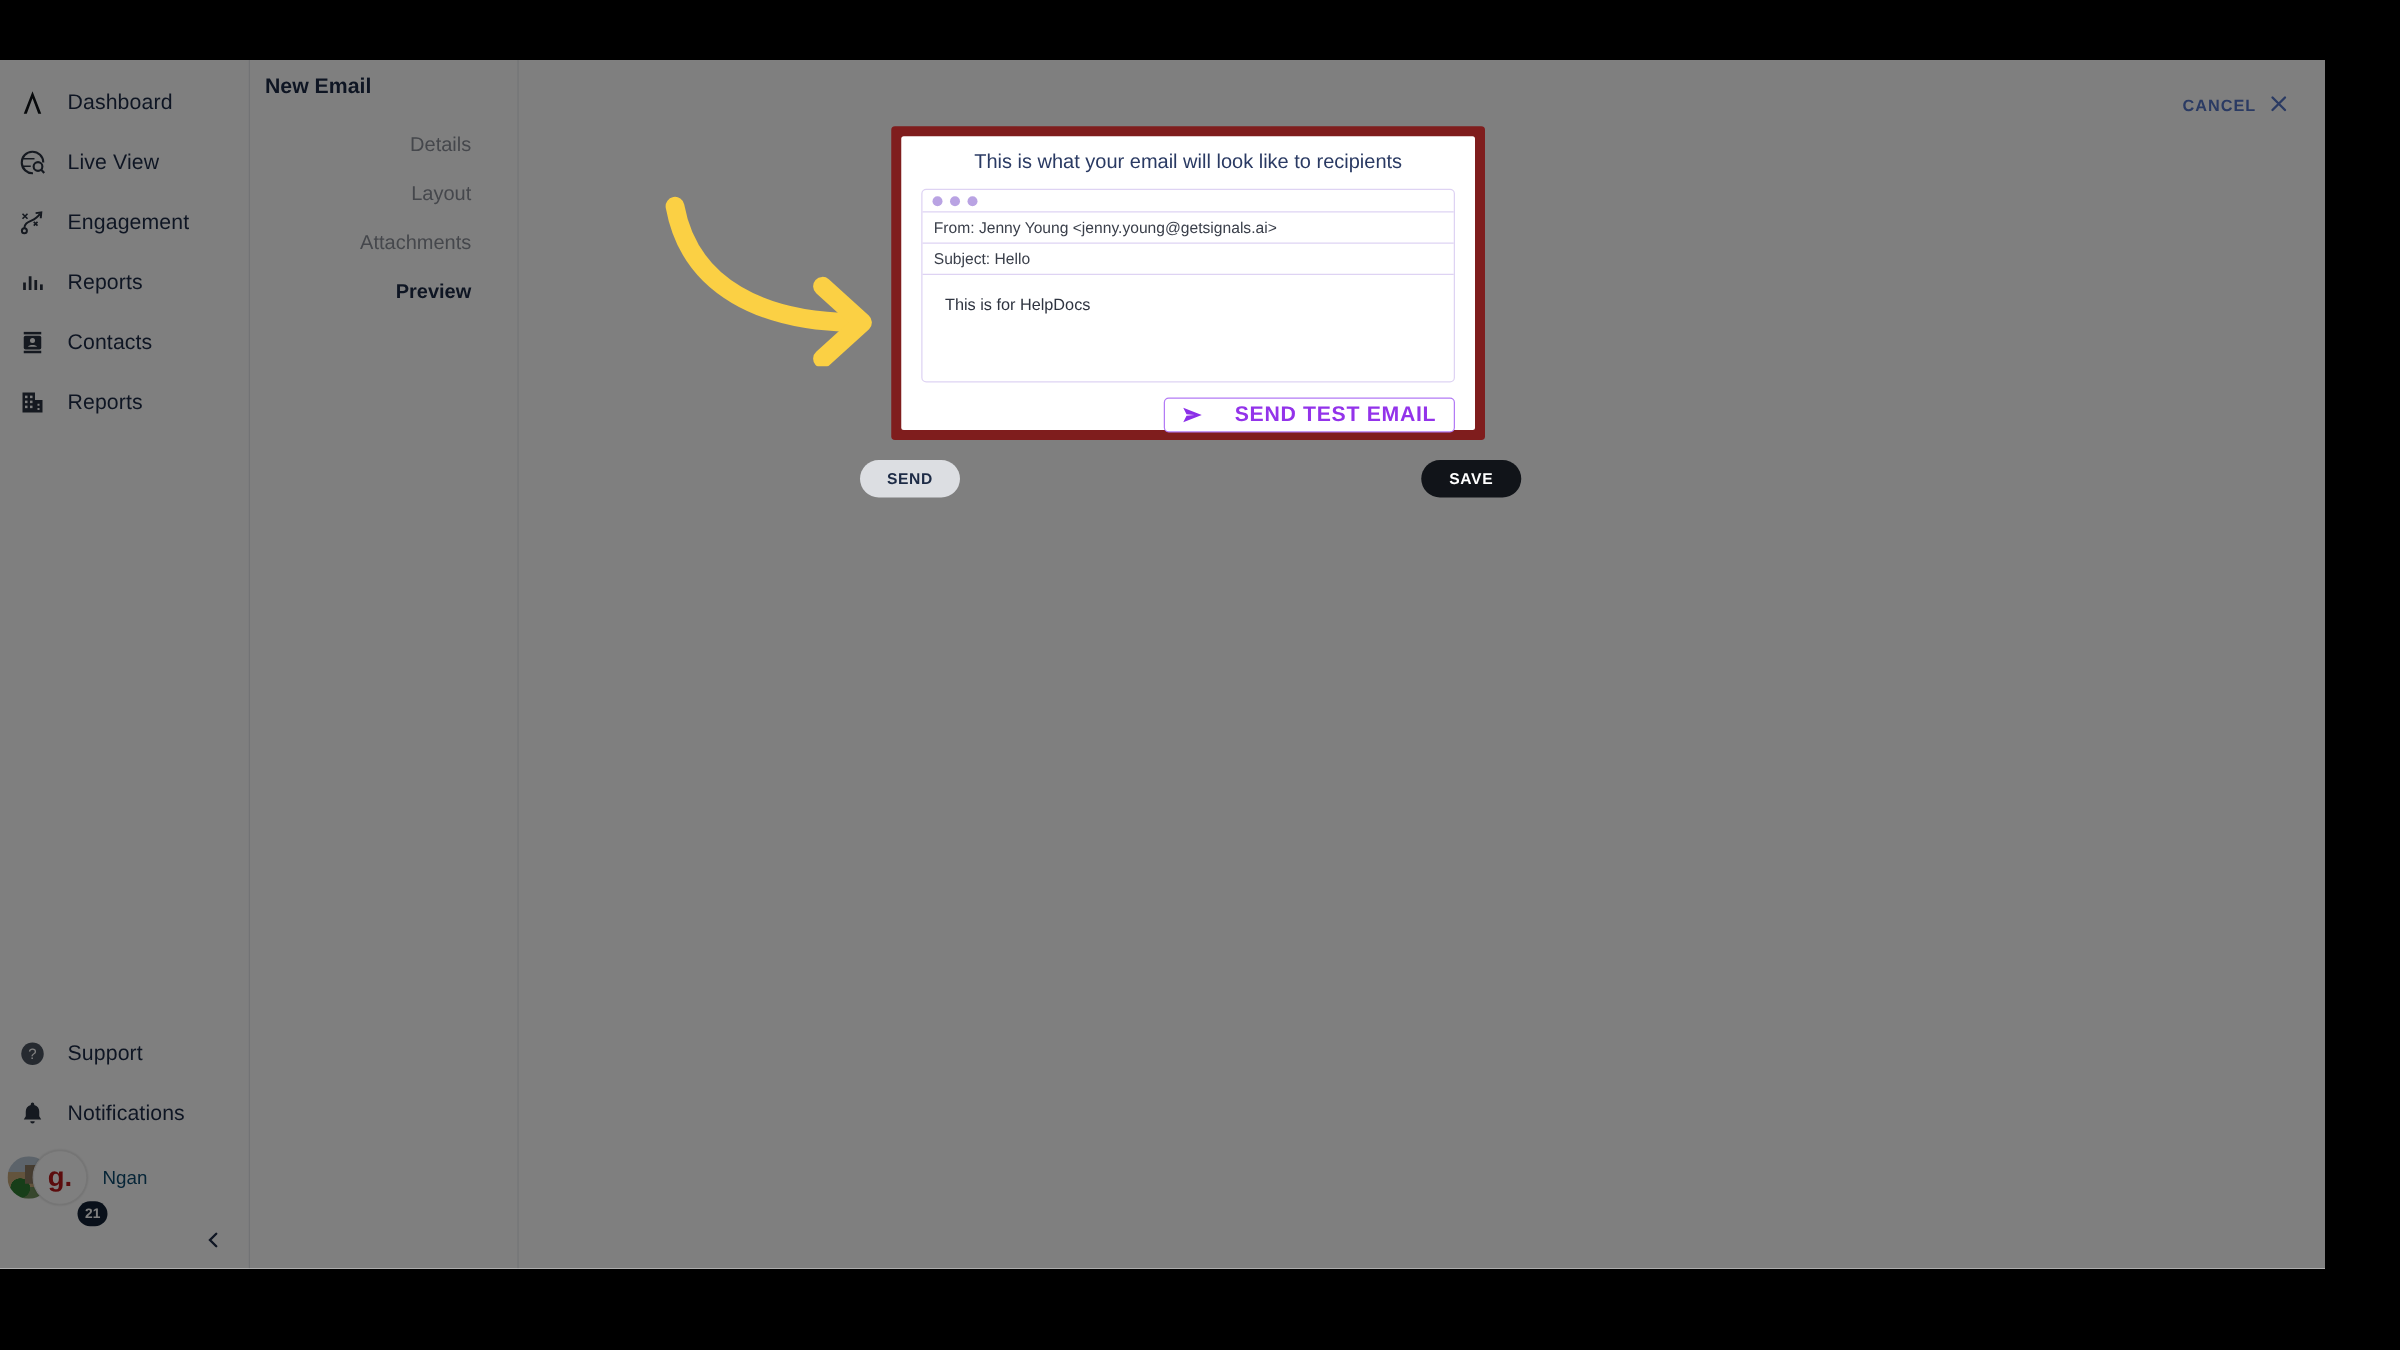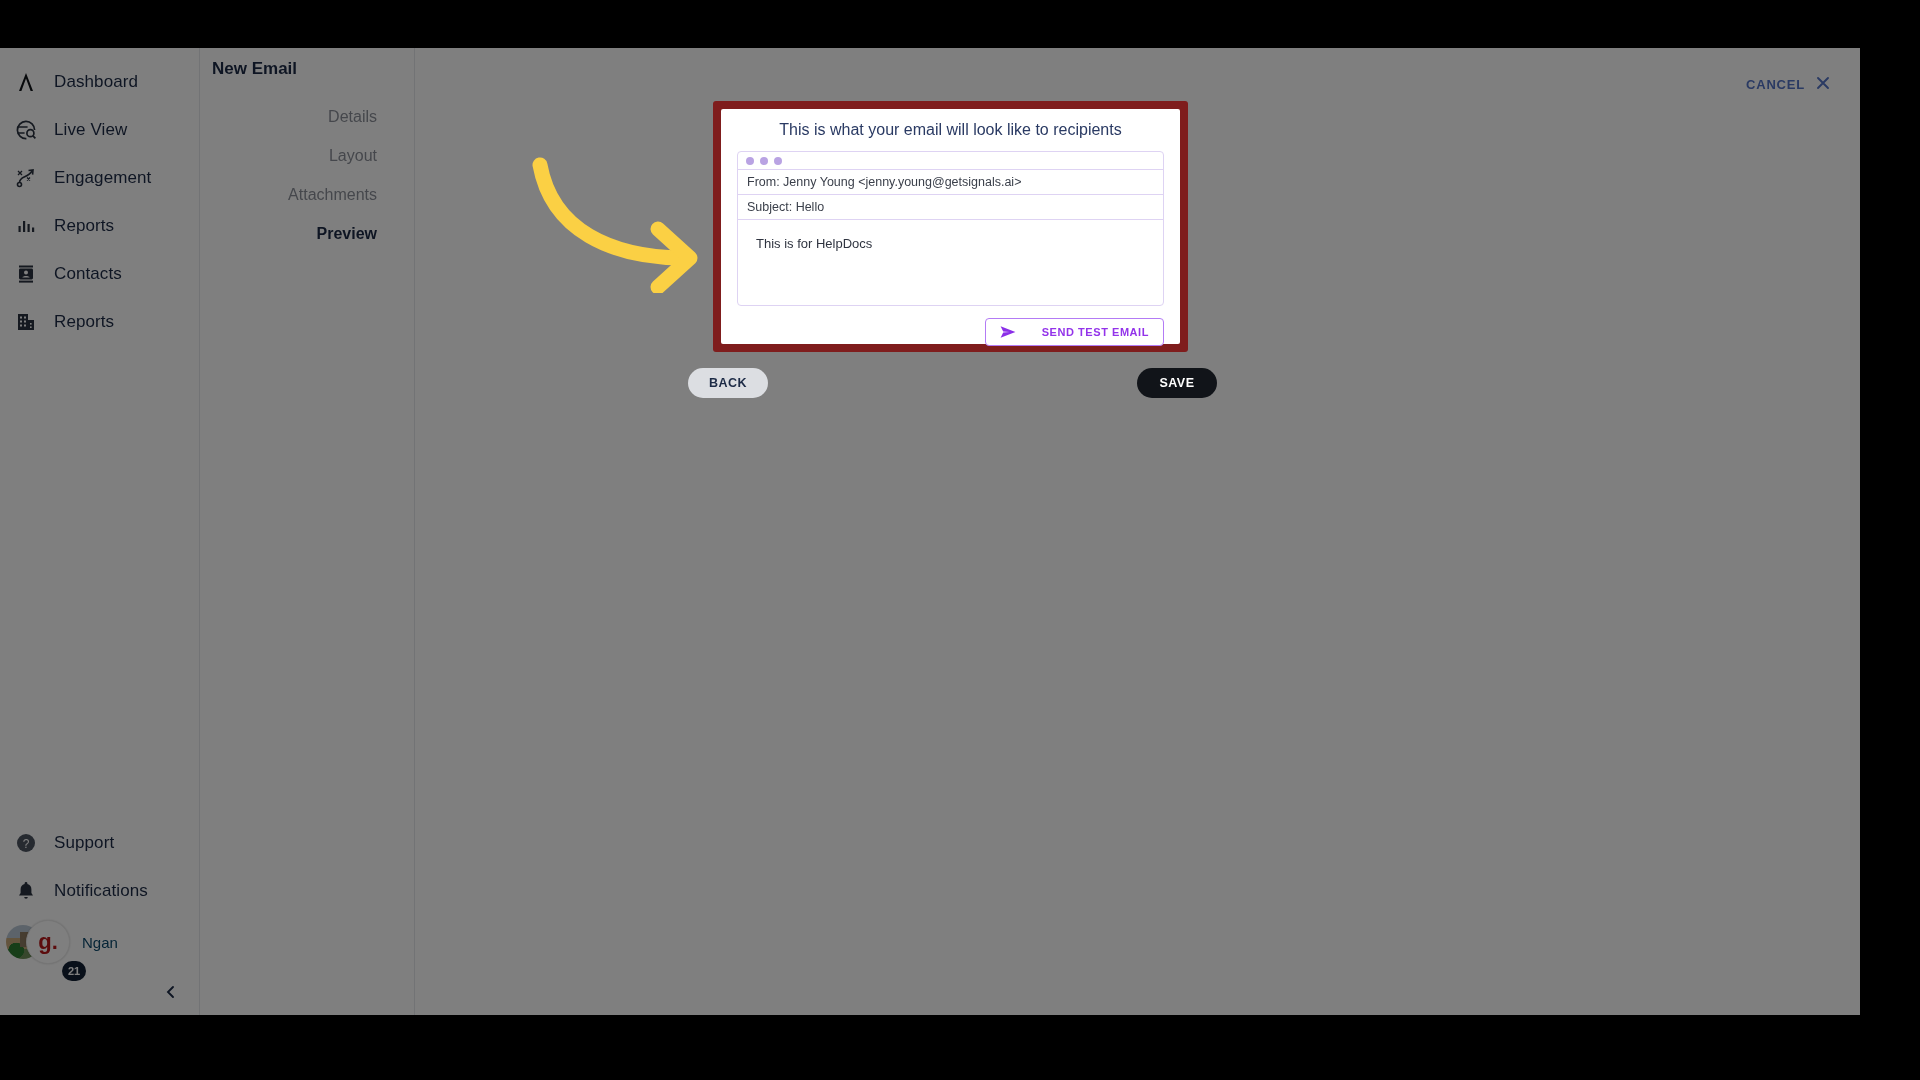--- a/index.html
+++ b/index.html
@@ -319,21 +319,21 @@
   .btn-send {
     display: flex;
     align-items: center;
     gap: 26px;
     height: 28px;
     padding: 0 14px;
     border: 1px solid #b37bf5;
     border-radius: 4px;
     background: #ffffff;
     color: #9333ea;
-    font-size: 11px;
+    font-size: 17px;
     font-weight: bold;
     letter-spacing: .55px;
     cursor: pointer;
     font-family: "Liberation Sans", sans-serif;
   }
 
   .send-icon { color: #8b2fe8; display: flex; align-items: center; }
 
   
   .btn-back, .btn-save {
@@ -552,21 +552,21 @@
             </div>
 
           </div>
         </div>
       <div class="arrow" style="z-index: 20; position: absolute; left: 530px; top: 105px;">
           <svg width="190" height="140" viewBox="0 0 190 140" fill="none">
             <path d="M10 12 C22 78 82 104 152 105" stroke="#fbd044" stroke-width="15" stroke-linecap="round"></path>
             <path d="M128 76 L160 105 L128 134" stroke="#fbd044" stroke-width="15" stroke-linecap="round" stroke-linejoin="round"></path>
           </svg>
         </div>
-      <button class="btn-back" style="z-index: 20; position: absolute; left: 688px; top: 320px;">BACK</button>
+      <button class="btn-back" style="z-index: 20; position: absolute; left: 688px; top: 320px;">SEND</button>
       <button class="btn-save" style="z-index: 20; position: absolute; left: 1137px; top: 320px;">SAVE</button>
       <div class="cancel-link" style="z-index: 20; position: absolute; right: 30px; top: 28px;">
           <span>CANCEL</span>
           <span>
             <svg width="14" height="14" viewBox="0 0 14 14" fill="none" stroke="#2a3a63" stroke-width="1.9" stroke-linecap="round">
               <path d="M2 2 L12 12 M12 2 L2 12"></path>
             </svg>
           </span>
         </div>
     </div>

